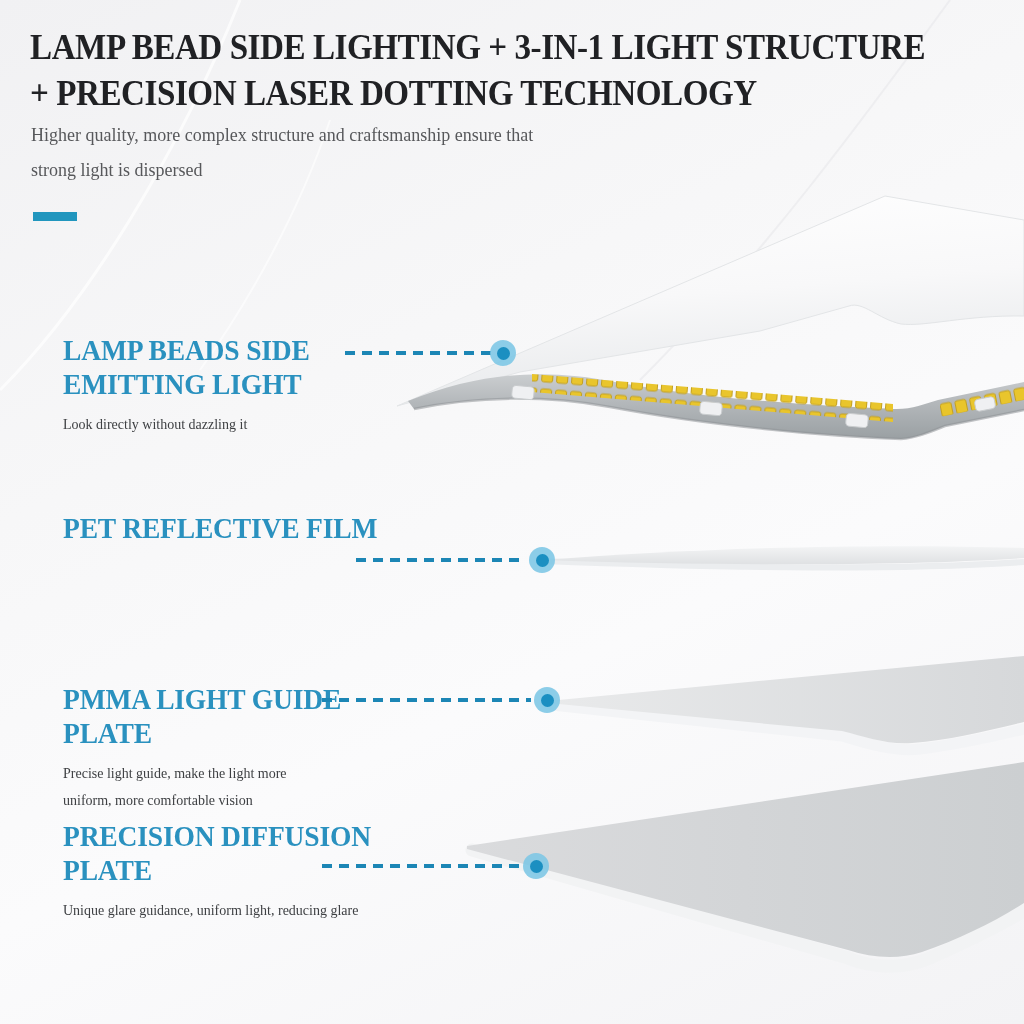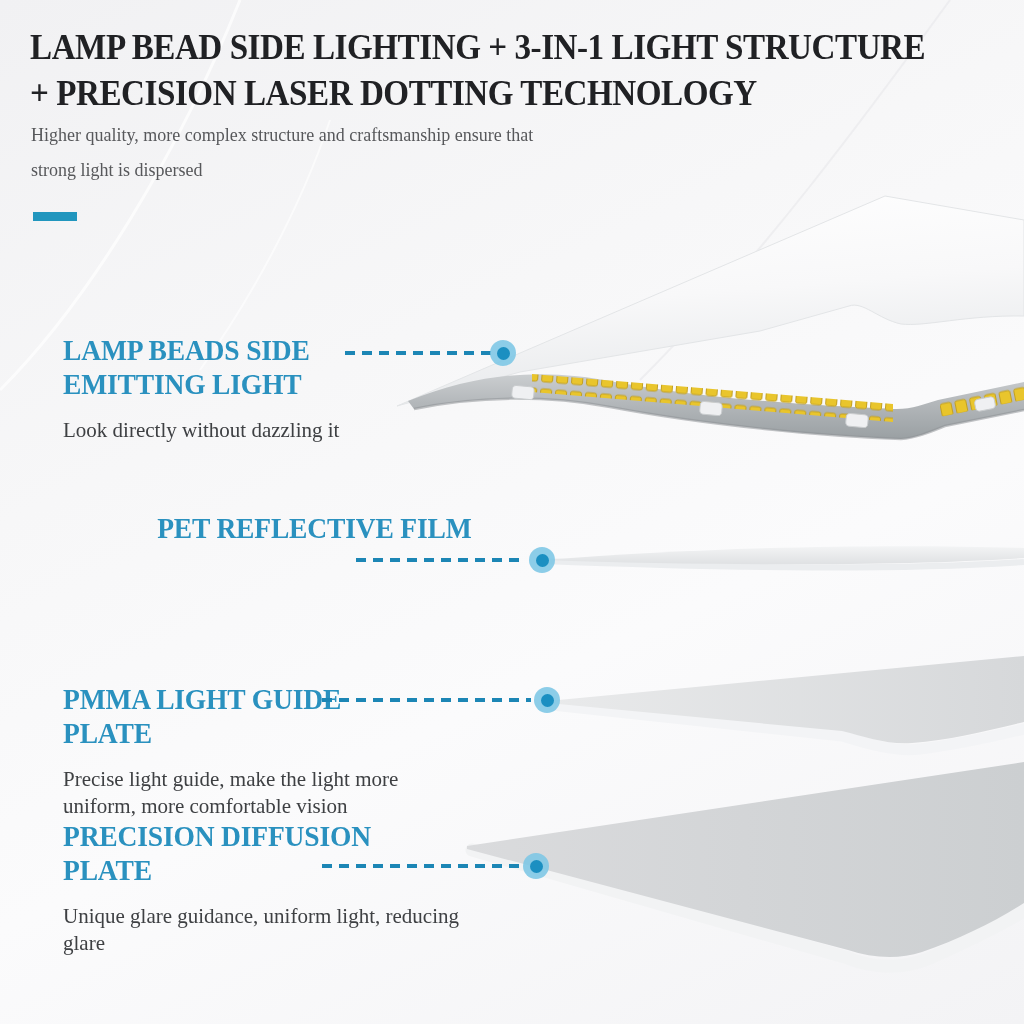--- a/index.html
+++ b/index.html
@@ -10,22 +10,22 @@
   }
   .art{position:absolute;left:0;top:0;z-index:1;}
   .txt{position:absolute;z-index:2;}
   .title{left:30px;top:24px;font-size:36px;font-weight:700;color:#202124;
     line-height:46px;letter-spacing:-0.5px;transform:scaleX(0.92);transform-origin:left top;white-space:nowrap;}
   .subtitle{left:31px;top:118px;margin:0;font-size:18px;color:#57585b;line-height:35px;white-space:pre-line;}
   .accent-bar{left:33px;top:212px;width:44px;height:9px;background:#2196be;}
   .callout{left:63px;width:430px;}
   .callout h2{margin:0;font-size:29px;font-weight:700;color:#2a91bf;line-height:34px;
     white-space:pre-line;transform:scaleX(0.95);transform-origin:left top;letter-spacing:-0.2px;}
-  .callout p{margin:16px 0 0 0;font-size:21px;color:#3e4043;line-height:27px;white-space:pre-line;}
-  .c1{top:333px;} .c2{top:511px;text-align:right;} .c3{top:682px;} .c4{top:819px;}
+  .callout p{margin:10px 0 0 0;font-size:14px;color:#3e4043;line-height:27px;white-space:pre-line;}
+  .c1{top:333px;} .c2{top:511px;} .c3{top:682px;} .c4{top:819px;}
   .dash{position:absolute;z-index:2;height:4px;
     background:repeating-linear-gradient(90deg,#1c86b5 0 10px,transparent 10px 17px);}
   .dot{position:absolute;z-index:3;width:26px;height:26px;border-radius:50%;
     background:rgba(124,198,229,0.88);display:flex;align-items:center;justify-content:center;}
   .dot i{display:block;width:13px;height:13px;border-radius:50%;background:#1b8fc1;}
 </style>
 </head>
 <body>
 
 <div class="canvas">

